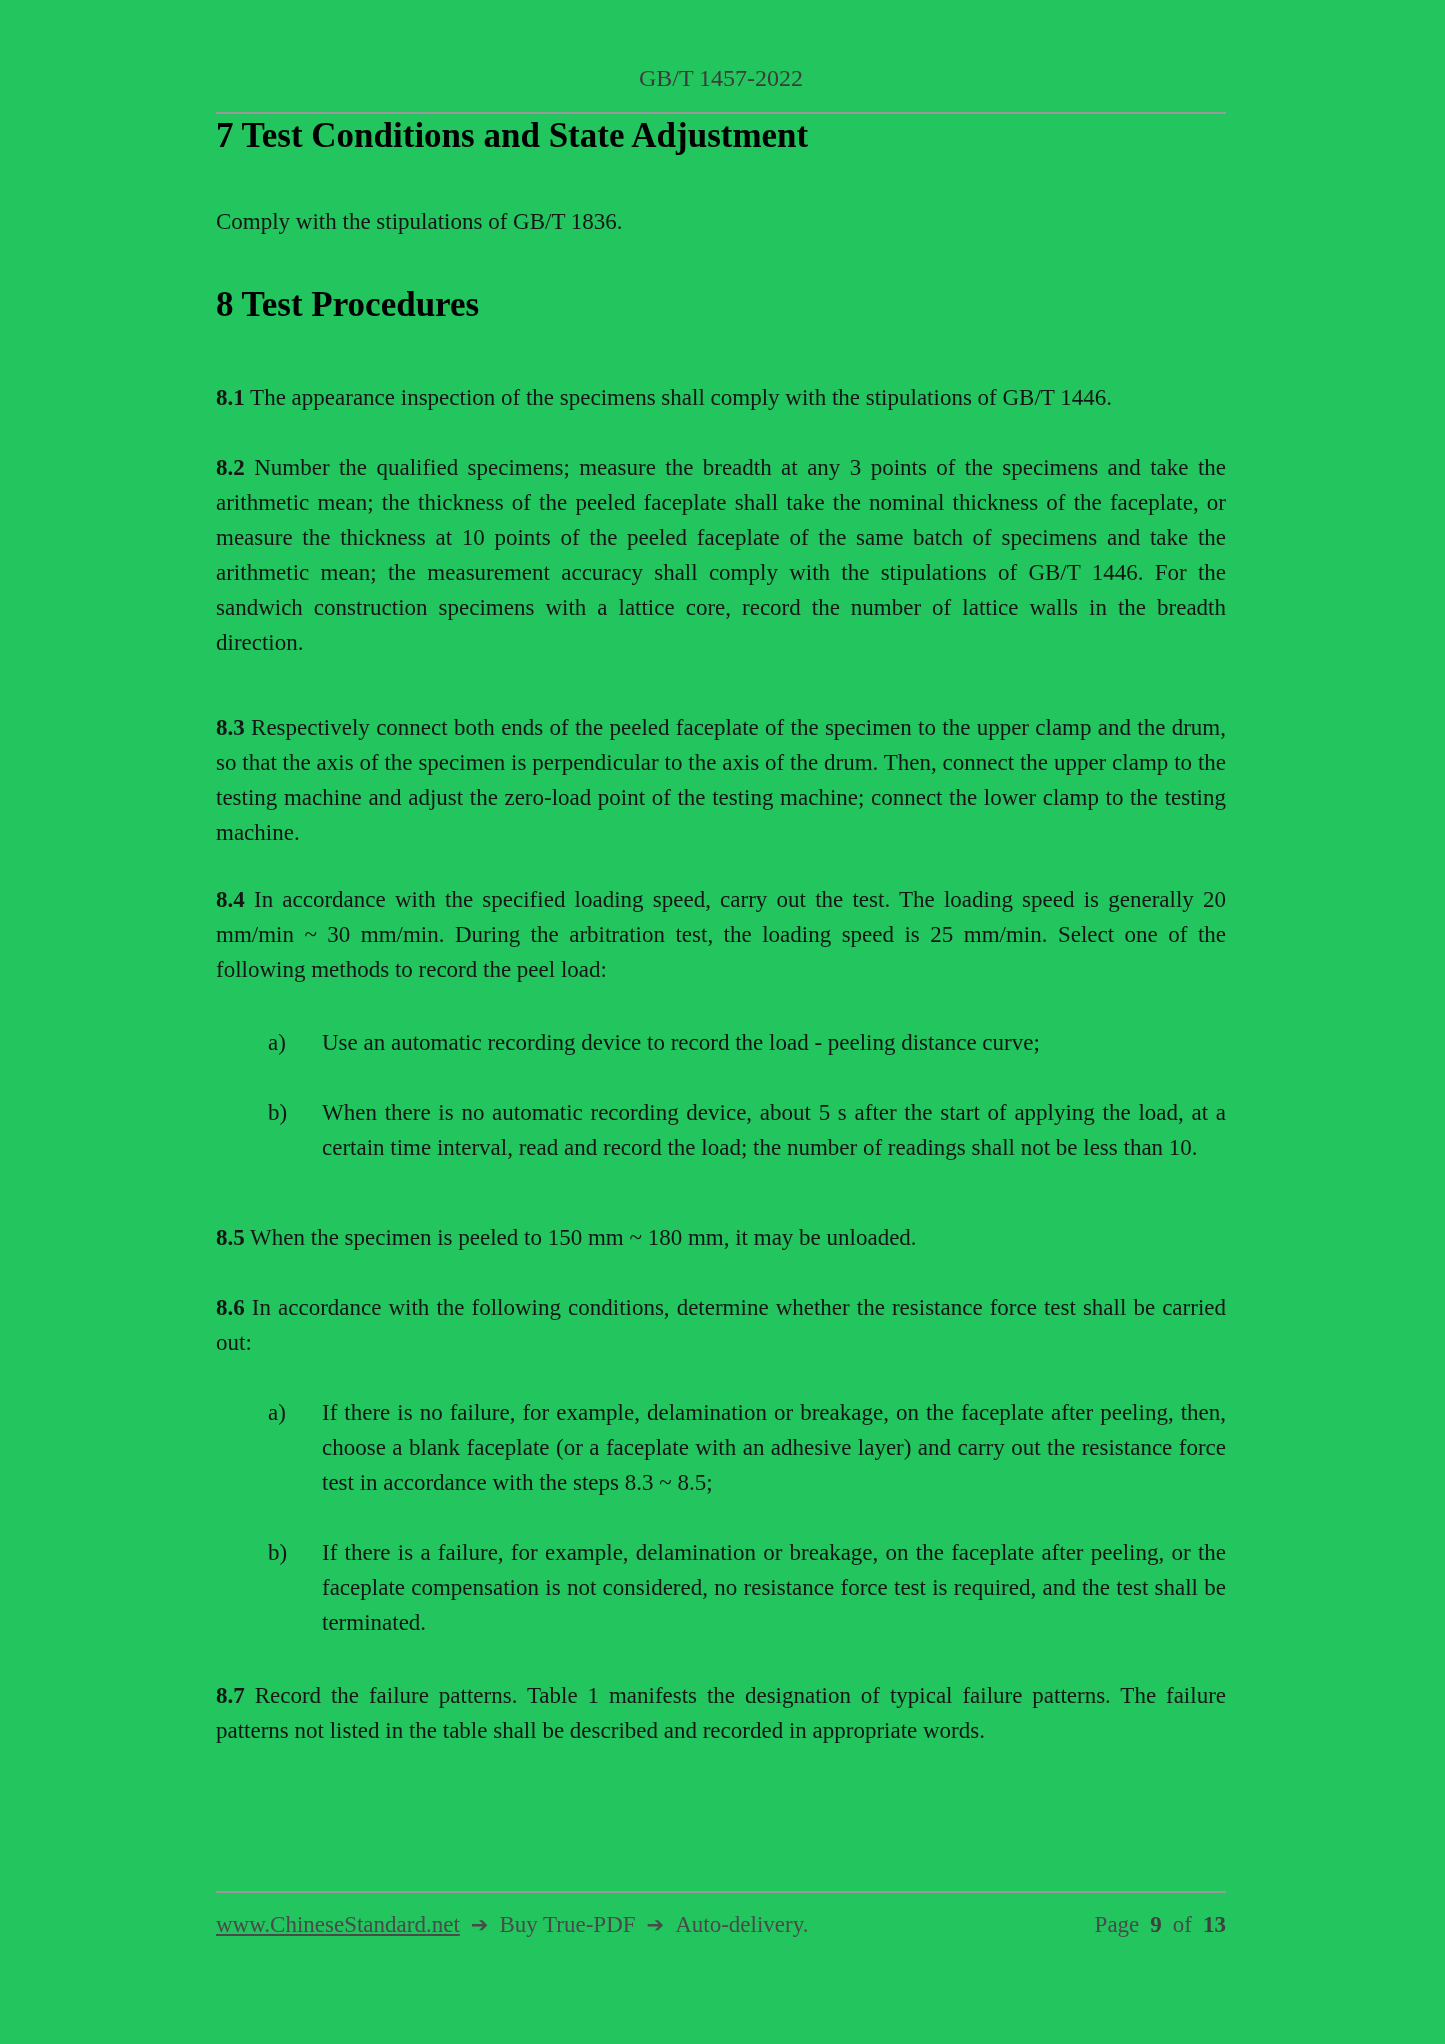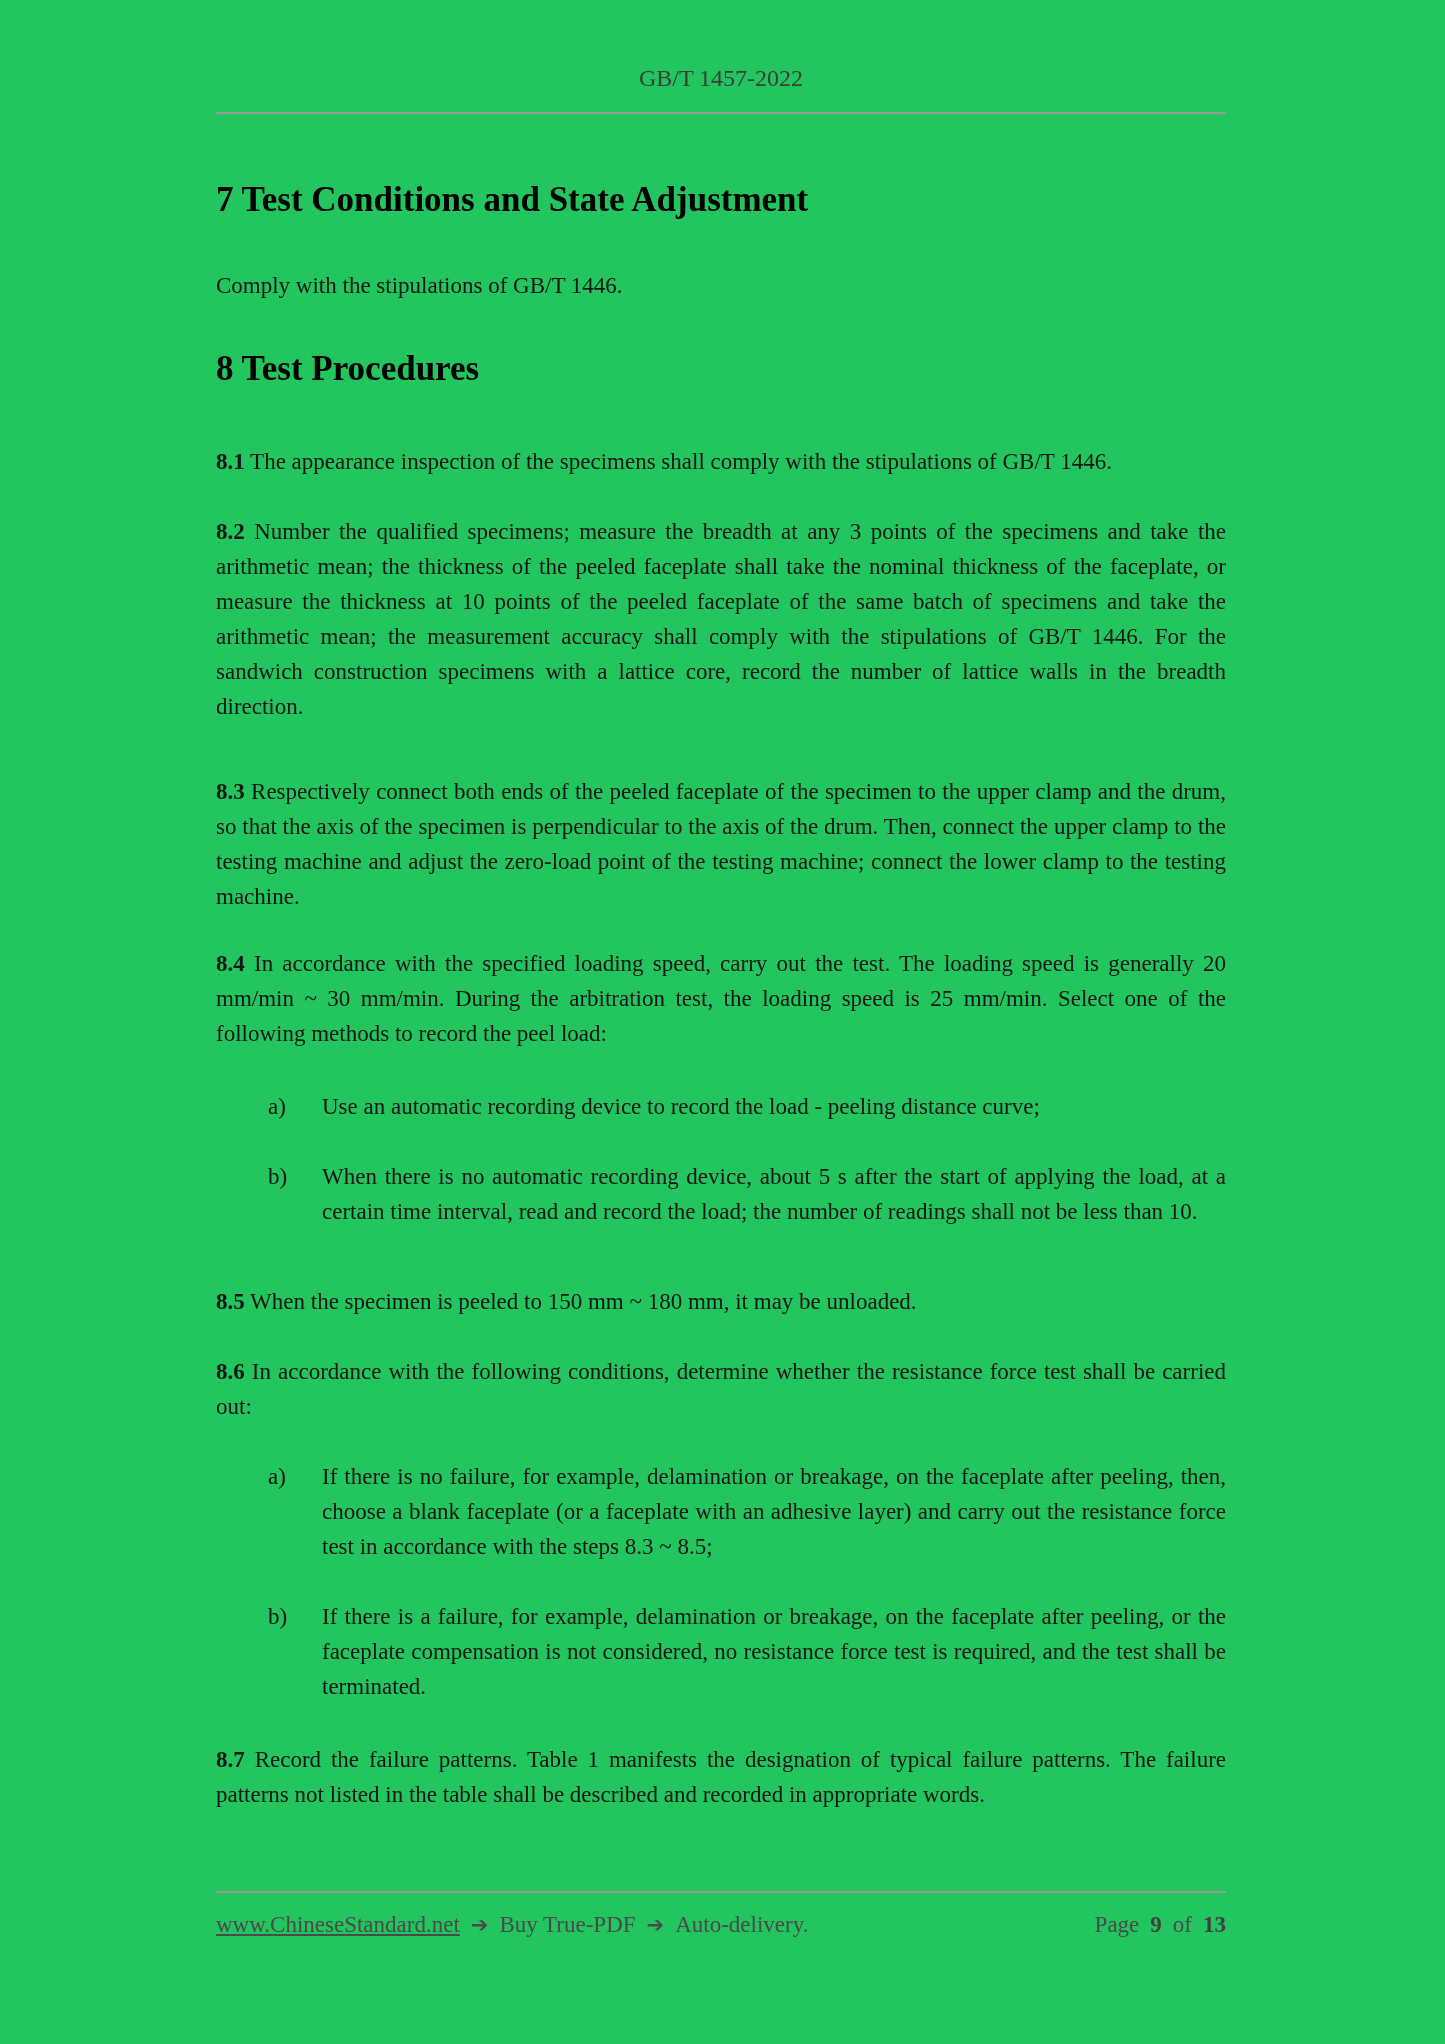--- a/index.html
+++ b/index.html
@@ -32,21 +32,21 @@
     margin: 20px 0 0 0;
     height: 0;
   }
   h1 {
     font-size: 35px;
     line-height: 44px;
     font-weight: bold;
     color: #000000;
     margin: 0;
   }
-  .h-s7 { margin-top: 64px; }
+  .h-s7 { }
   .h-s8 { margin-top: 44px; }
   p { margin: 0; }
   .body-text {
     font-size: 23px;
     line-height: 35px;
     text-align: justify;
     text-align-last: left;
   }
   .comply { margin-top: 46px; }
   .clause-81 { margin-top: 53px; }
@@ -103,21 +103,21 @@
 <body>
 
 <div class="page">
   <div class="content">
 
     <div class="doc-number">GB/T 1457-2022</div>
     <hr class="rule">
 
     <h1 class="h-s7">7 Test Conditions and State Adjustment</h1>
 
-    <p class="body-text comply">Comply with the stipulations of GB/T 1446.</p>
+    <p class="body-text comply">Comply with the stipulations of GB/T 1836.</p>
 
     <h1 class="h-s8">8 Test Procedures</h1>
 
     <p class="body-text clause-81"><b class="cnum">8.1</b> <span>The appearance inspection of the specimens shall comply with the stipulations of GB/T 1446.</span></p>
 
     <p class="body-text clause-82"><b class="cnum">8.2</b> <span>Number the qualified specimens; measure the breadth at any 3 points of the specimens and take the arithmetic mean; the thickness of the peeled faceplate shall take the nominal thickness of the faceplate, or measure the thickness at 10 points of the peeled faceplate of the same batch of specimens and take the arithmetic mean; the measurement accuracy shall comply with the stipulations of GB/T 1446. For the sandwich construction specimens with a lattice core, record the number of lattice walls in the breadth direction.</span></p>
 
     <p class="body-text clause-83"><b class="cnum">8.3</b> <span>Respectively connect both ends of the peeled faceplate of the specimen to the upper clamp and the drum, so that the axis of the specimen is perpendicular to the axis of the drum. Then, connect the upper clamp to the testing machine and adjust the zero-load point of the testing machine; connect the lower clamp to the testing machine.</span></p>
 
     <p class="body-text clause-84"><b class="cnum">8.4</b> <span>In accordance with the specified loading speed, carry out the test. The loading speed is generally 20 mm/min ~ 30 mm/min. During the arbitration test, the loading speed is 25 mm/min. Select one of the following methods to record the peel load:</span></p>

